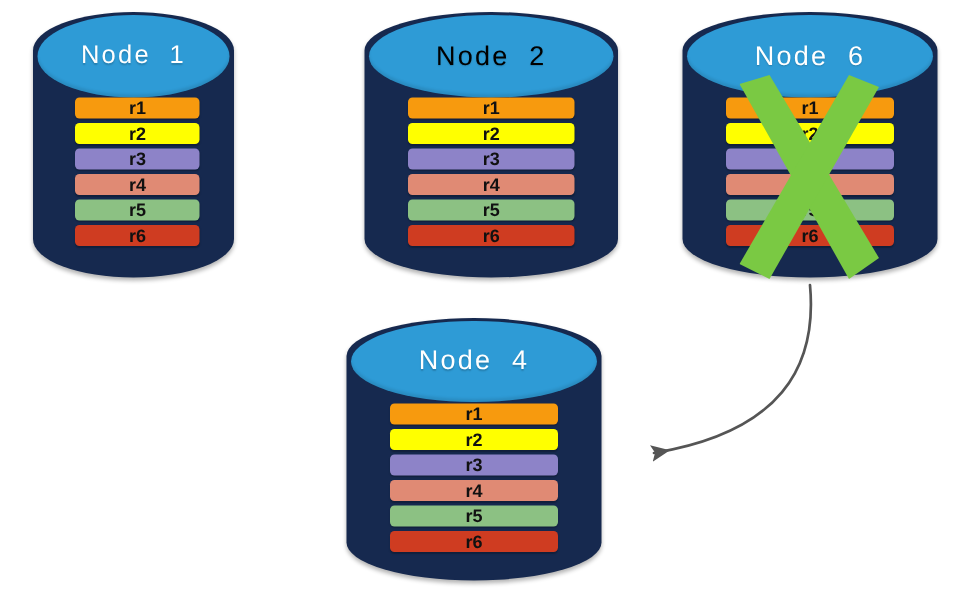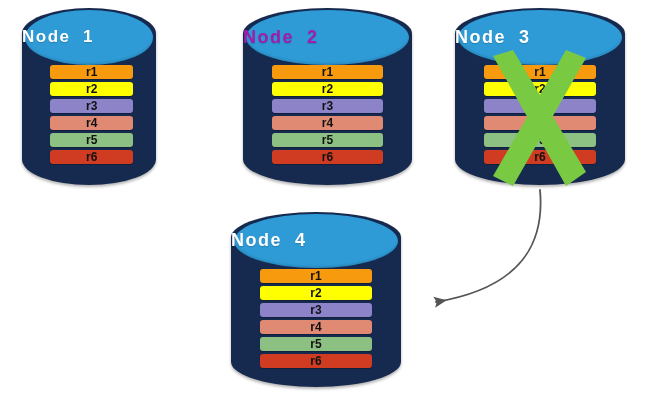--- a/index.html
+++ b/index.html
@@ -41,23 +41,23 @@
     height: 31%;
     background: #2e9bd6;
     border-radius: 50%;
     box-shadow: inset 0 -2px 2px rgba(0,0,0,0.10);
   }
   .node-title {
     position: absolute;
     left: 0;
     top: 10.5%;
     width: 100%;
-    text-align: left;
+    text-align: center;
     color: #ffffff;
-    font-weight: bold;
+    font-weight: normal;
     letter-spacing: 1.5px;
     text-shadow: 0 1px 1px rgba(0,0,0,0.18);
     pointer-events: none;
     white-space: pre;
   }
   .rows {
     position: absolute;
     left: 0;
     width: 100%;
     display: flex;
@@ -144,21 +144,21 @@
         </div>
       <div class="row" style="background: rgb(207, 60, 33); color: rgb(17, 17, 17);">
           <span>r6</span>
         </div>
     </div>
   </div>
 
   <div class="node node-2">
     <div class="node-body" style="background: rgb(22, 41, 79);"></div>
     <div class="node-top" style="background: rgb(46, 155, 214);"></div>
-    <div class="node-title" style="color: #a21caf;">Node  2</div>
+    <div class="node-title" style="color: #000000;">Node  2</div>
     <div class="rows">
       <div class="row" style="background: rgb(247, 154, 14); color: rgb(17, 17, 17);">
           <span>r1</span>
         </div>
       <div class="row" style="background: rgb(255, 255, 0); color: rgb(17, 17, 17);">
           <span>r2</span>
         </div>
       <div class="row" style="background: rgb(141, 131, 200); color: rgb(17, 17, 17);">
           <span>r3</span>
         </div>
@@ -170,21 +170,21 @@
         </div>
       <div class="row" style="background: rgb(207, 60, 33); color: rgb(17, 17, 17);">
           <span>r6</span>
         </div>
     </div>
   </div>
 
   <div class="node node-3">
     <div class="node-body" style="background: rgb(22, 41, 79);"></div>
     <div class="node-top" style="background: rgb(46, 155, 214);"></div>
-    <div class="node-title" style="color: rgb(255, 255, 255);">Node  3</div>
+    <div class="node-title" style="color: rgb(255, 255, 255);">Node  6</div>
     <div class="rows">
       <div class="row" style="background: rgb(247, 154, 14); color: rgb(17, 17, 17);">
           <span>r1</span>
         </div>
       <div class="row" style="background: rgb(255, 255, 0); color: rgb(17, 17, 17);">
           <span>r2</span>
         </div>
       <div class="row" style="background: rgb(141, 131, 200); color: rgb(17, 17, 17);">
           <span>r3</span>
         </div>

